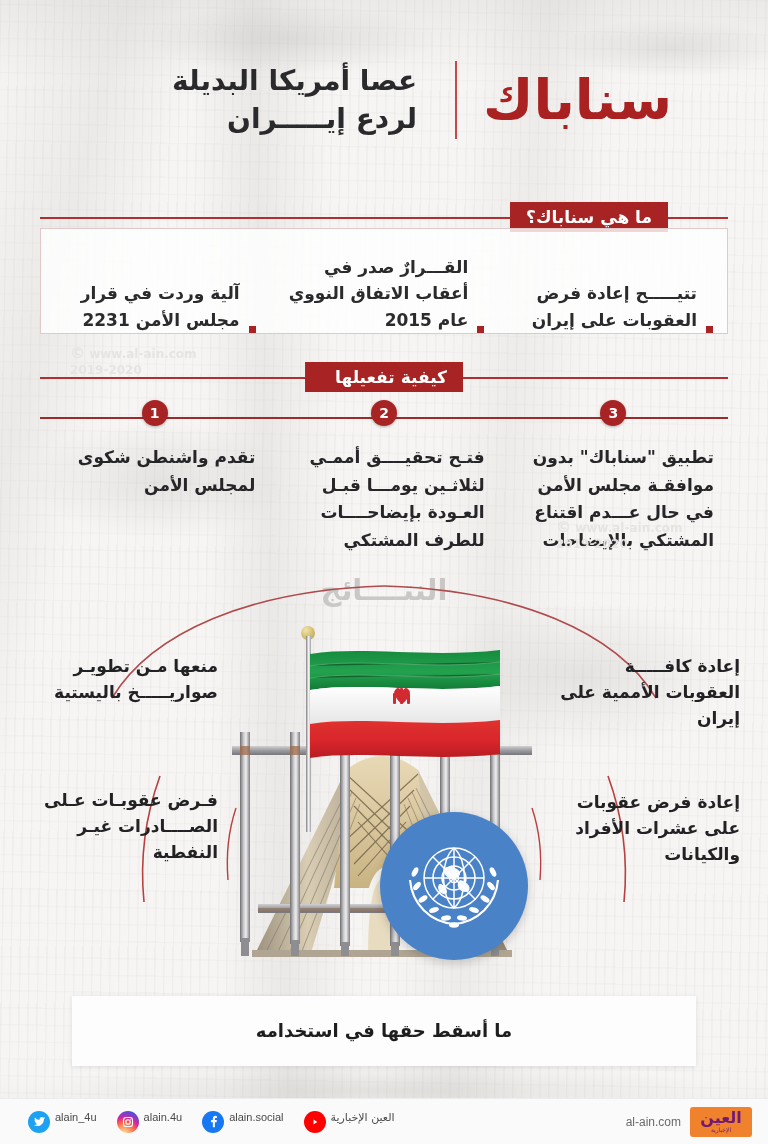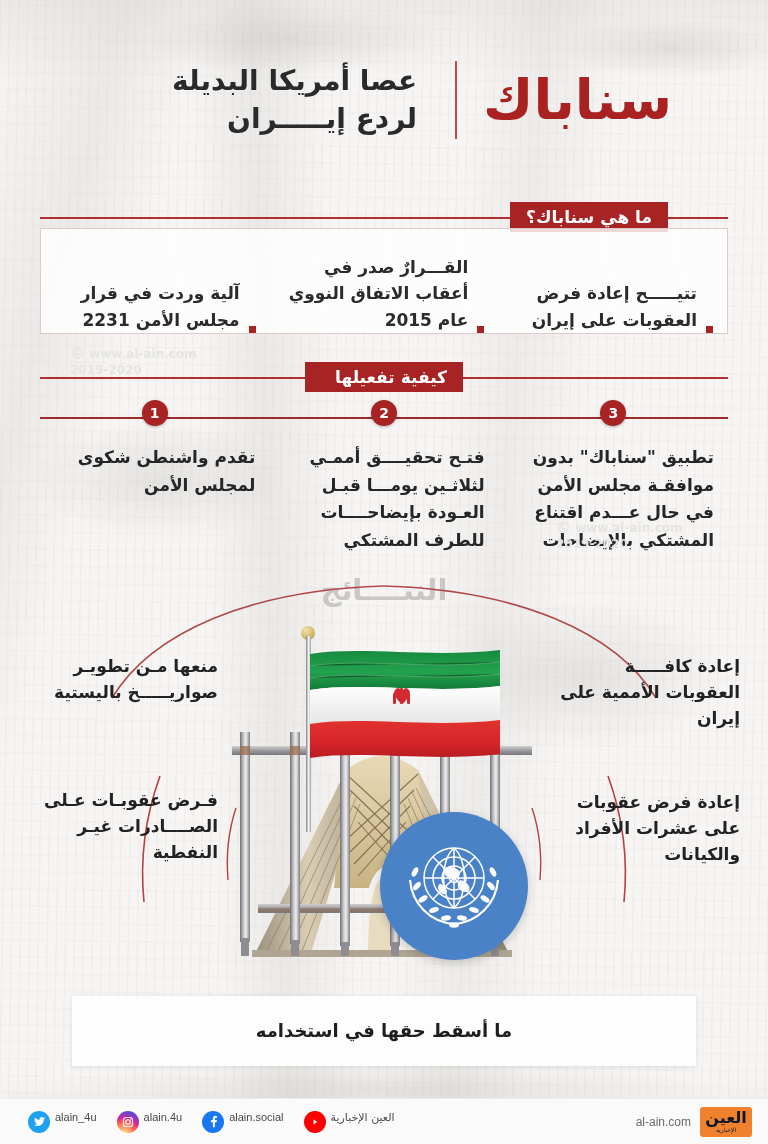--- a/index.html
+++ b/index.html
@@ -125,23 +125,23 @@
   .s-tw { background:#1da1f2; }
   .s-ig { background:radial-gradient(circle at 30% 107%, #fdf497 0%, #fd5949 45%, #d6249f 60%, #285aeb 90%); }
   .s-fb { background:#1877f2; }
   .s-yt { background:#ff0000; }
   .s-label { font-size:11px; color:#4a4a4c; margin-left:5px; white-space:nowrap;
     font-family:"Liberation Sans", sans-serif; }
   .s-label.ar { direction:rtl; font-family:"DejaVu Sans", sans-serif; }
   #footer-right { margin-left:auto; margin-right:16px; display:flex;
     align-items:center; gap:9px; }
   #footer-url { font-size:12px; color:#6a6a6c; font-family:"Liberation Sans", sans-serif; }
-  #footer-logo { width:52px; height:30px; background:#f0822e; border-radius:3px;
+  #footer-logo { width:62px; height:30px; background:#f0822e; border-radius:3px;
     display:flex; flex-direction:column; align-items:center; justify-content:center;
-    color:#0f172a; line-height:1; }
+    color:#701a75; line-height:1; }
   #footer-logo .l1 { font-size:16px; font-weight:700; }
   #footer-logo .l2 { font-size:6px; margin-top:1px; }
 </style>
 </head>
 <body>
 
 <div id="page">
 
   <div class="smudge" style="left:140px;top:4px;width:300px;height:70px;"></div>
   <div class="smudge" style="left:560px;top:18px;width:220px;height:60px;"></div>

